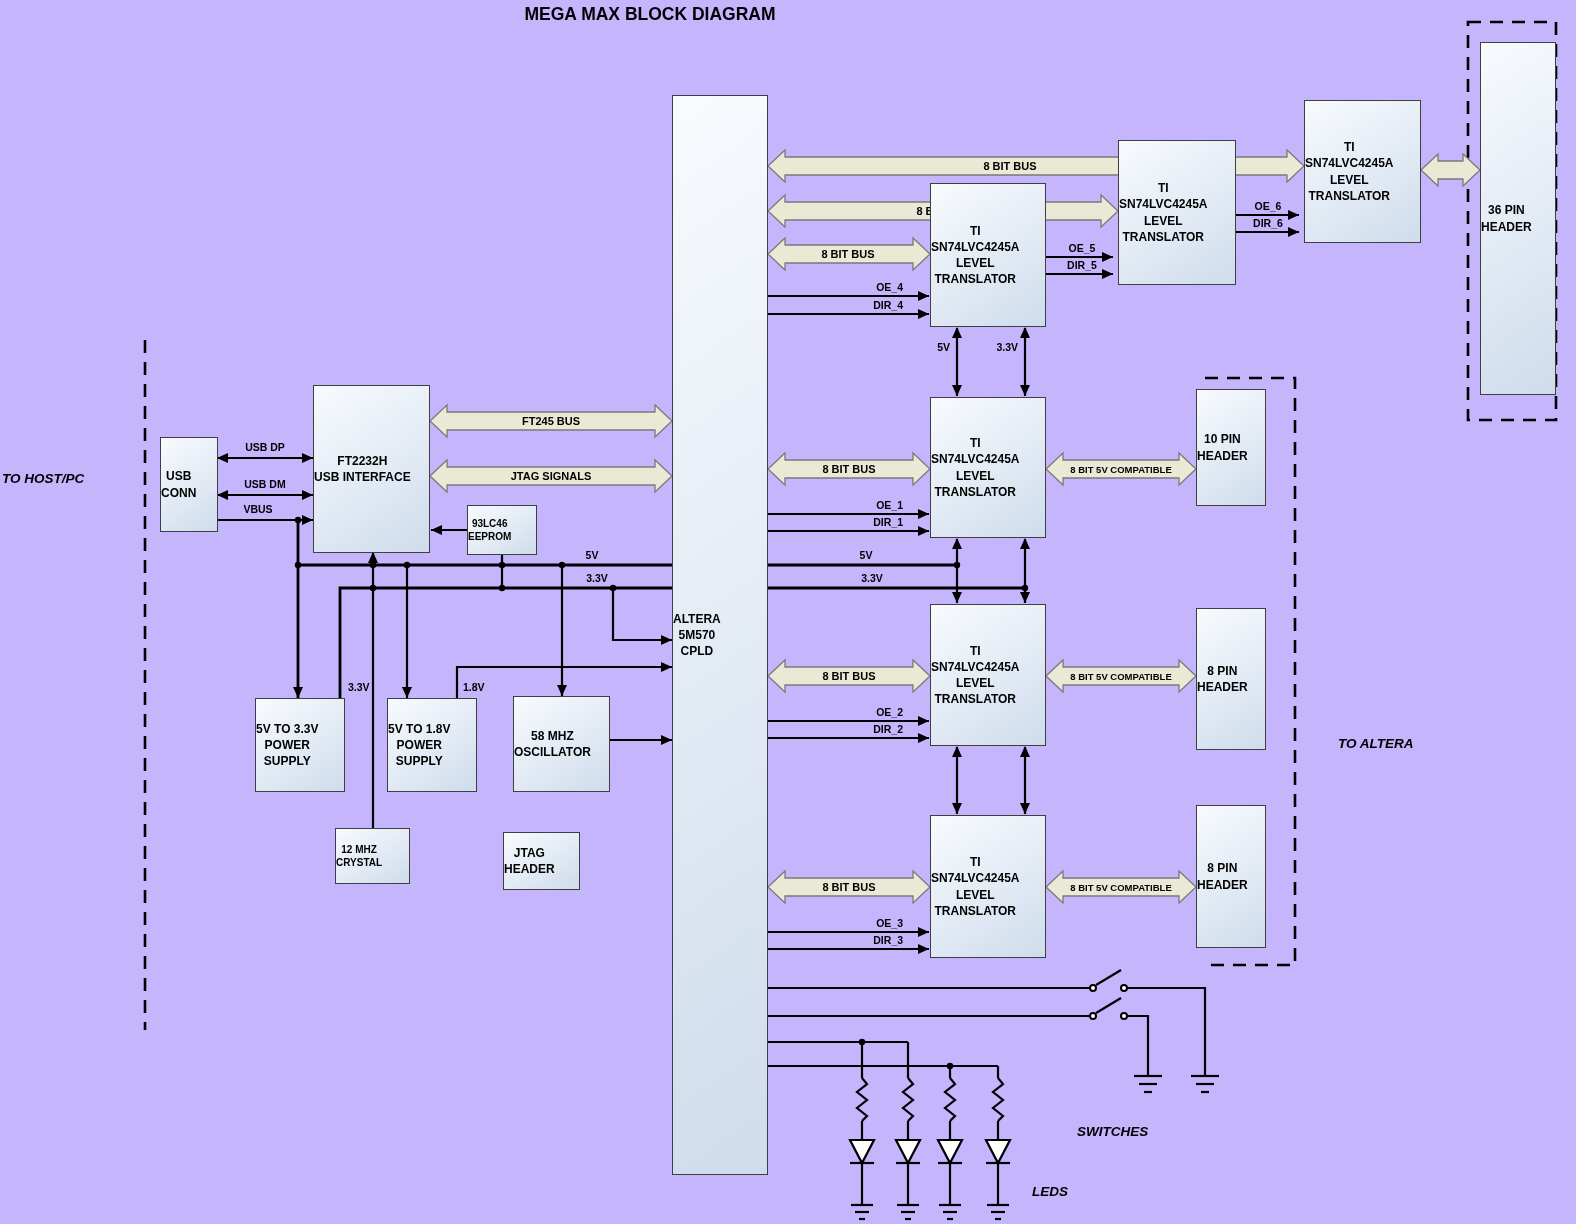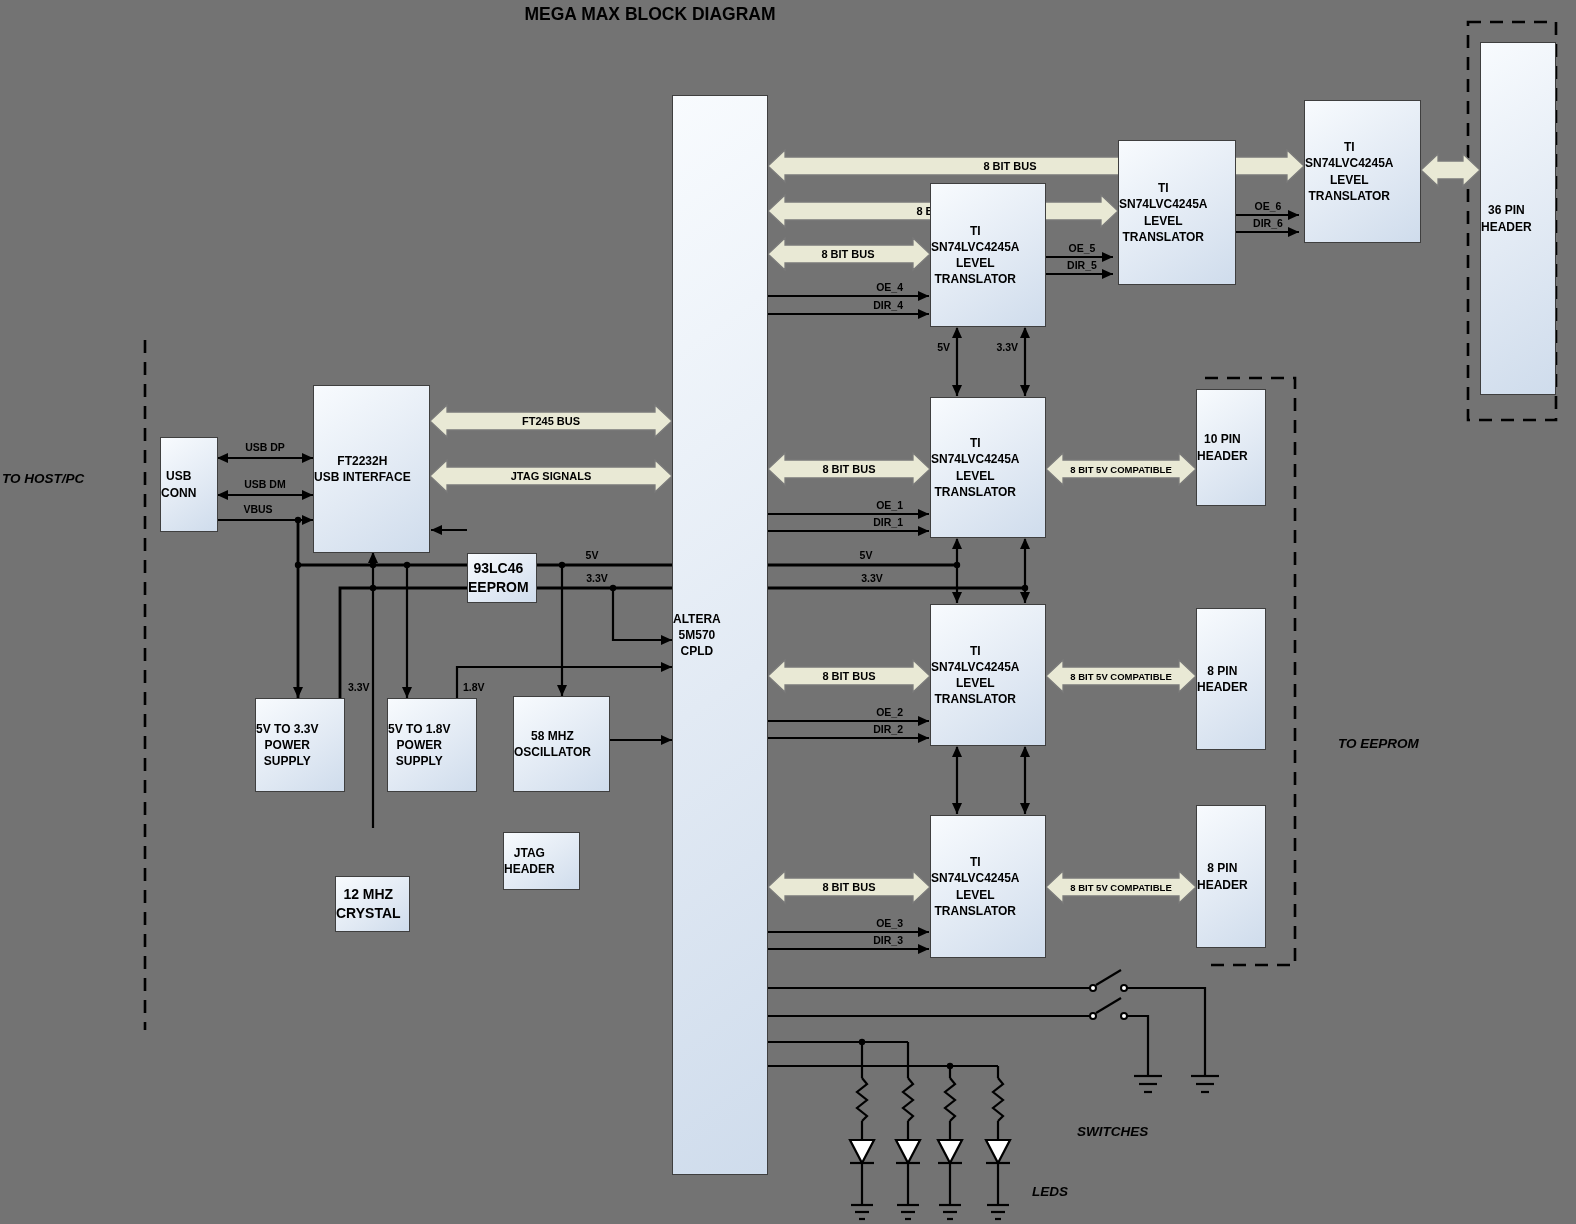--- a/index.html
+++ b/index.html
@@ -1,21 +1,21 @@
 <!DOCTYPE html>
 <html><head>
 <meta charset="utf-8">
 <style>
   html,body{margin:0;padding:0;background:#fff;}
-  .stage{position:relative;width:1576px;height:1224px;background:#737373;font-family:"Liberation Sans",sans-serif;overflow:hidden;}
+  .stage{position:relative;width:1576px;height:1224px;background:#c4b5fd;font-family:"Liberation Sans",sans-serif;overflow:hidden;}
   svg.layer{position:absolute;left:0;top:0;z-index:1;}
   .box{position:absolute;z-index:2;display:flex;align-items:center;text-align:center;
        font-weight:700;font-size:12px;line-height:1.35;color:#000;white-space:pre-line;box-sizing:border-box;
        background:linear-gradient(145deg,#f8fbfe 0%,#e2eaf4 55%,#cfdcec 100%);border:1.4px solid #3f3f3f;}
-  .box.small{font-size:14px;margin-top:48px;}
+  .box.small{font-size:10px;}
   .rlabel{position:absolute;z-index:3;font-weight:700;font-size:13.5px;color:#000;white-space:nowrap;font-style:italic;}
   .title{position:absolute;z-index:3;left:438px;top:4px;width:424px;text-align:center;font-weight:700;font-size:17.5px;color:#000;}
   .busarrow{fill:#e9e9d5;stroke:#7a7a7a;stroke-width:1.3;}
   .w{stroke:#000;stroke-width:2.2;fill:none;}
   .wt{stroke-width:2.8;}
   .dash{stroke:#000;stroke-width:2.6;fill:none;stroke-dasharray:13 9;}
   .dot{fill:#000;stroke:none;}
   .contact{fill:#fff;stroke:#000;stroke-width:2;}
   .led{fill:#fff;stroke:#000;stroke-width:2.2;}
   text.bus{font:700 11px "Liberation Sans",sans-serif;fill:#000;}
@@ -290,17 +290,17 @@
   <div class="box" style="left:1480px;top:42px;width:76px;height:353px"><span>36 PIN
 HEADER</span></div>
   <div class="box" style="left:1196px;top:389px;width:70px;height:117px"><span>10 PIN
 HEADER</span></div>
   <div class="box" style="left:1196px;top:608px;width:70px;height:142px"><span>8 PIN
 HEADER</span></div>
   <div class="box" style="left:1196px;top:805px;width:70px;height:143px"><span>8 PIN
 HEADER</span></div>
 
   <div class="rlabel" style="left:2px;top:471px;">TO HOST/PC</div>
-  <div class="rlabel" style="left:1338px;top:736px;">TO EEPROM</div>
+  <div class="rlabel" style="left:1338px;top:736px;">TO ALTERA</div>
   <div class="rlabel" style="left:1077px;top:1124px;">SWITCHES</div>
   <div class="rlabel" style="left:1032px;top:1184px;">LEDS</div>
 
 </div>
 
 </body></html>

